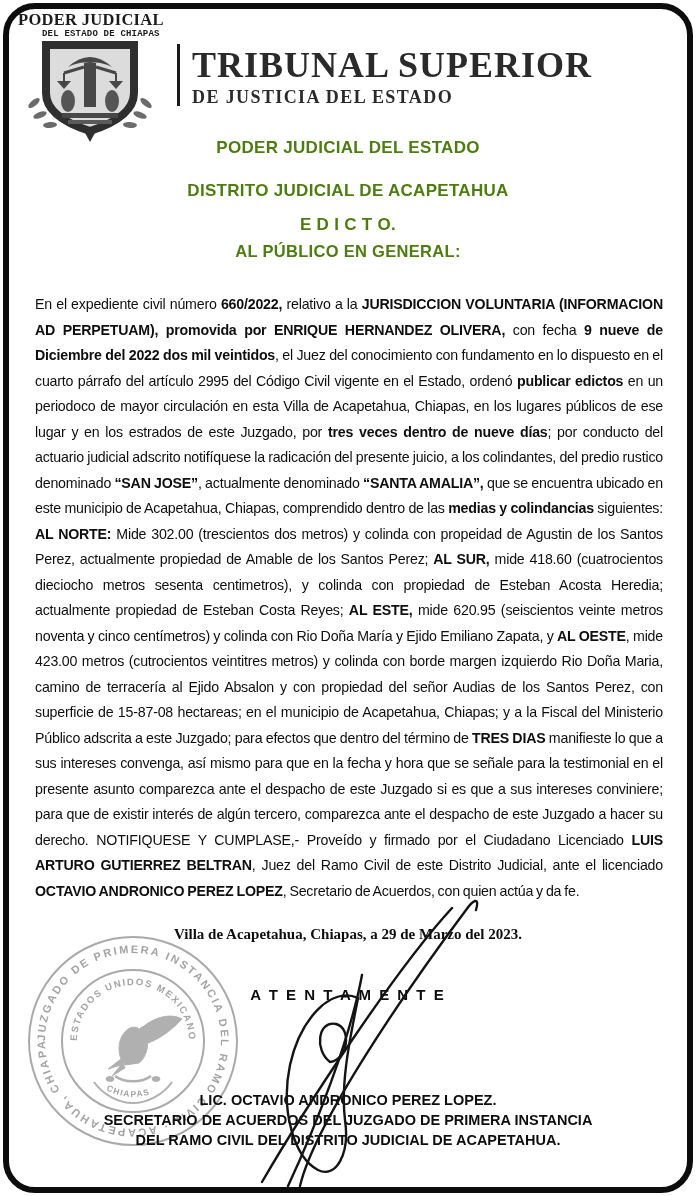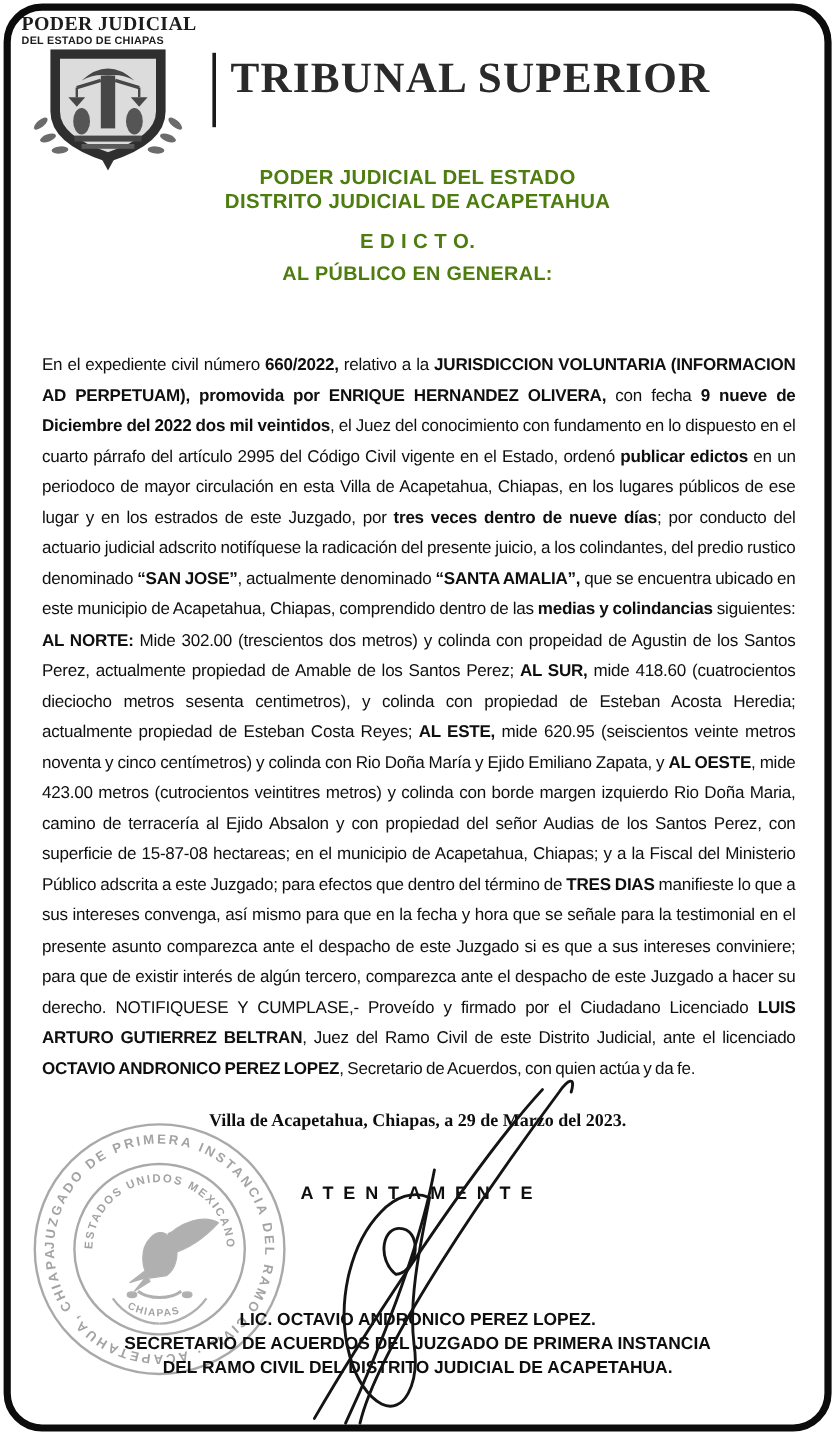--- a/index.html
+++ b/index.html
@@ -3,31 +3,31 @@
 <meta charset="utf-8">
 <style>
   html,body{margin:0;padding:0;background:#fff;}
   .page{position:relative;width:696px;height:1196px;background:#ffffff;overflow:hidden;
         font-family:"Liberation Sans",sans-serif;color:#101010;}
   .frame{position:absolute;inset:3px;border:6px solid #0c0c0c;border-radius:32px;pointer-events:none;}
 
   
   .logo{position:absolute;left:18px;top:10px;width:160px;}
   .logo-title{font-family:"Liberation Serif",serif;font-weight:700;font-size:16.5px;color:#1c1c1c;letter-spacing:.3px;}
-  .logo-sub{font-family:Liberation Sans, sans-serif;font-weight:700;font-size:9px;color:#1c1c1c;letter-spacing:.2px;margin-top:-1px;}
+  .logo-sub{font-family:Liberation Mono, monospace;font-weight:700;font-size:9px;color:#1c1c1c;letter-spacing:.2px;margin-top:-1px;margin-left:24px;}
   .shield{display:block;margin:2px 0 0 2px;}
   .divider{position:absolute;left:177px;top:44px;width:3px;height:62px;background:#1a1a1a;}
   .inst{position:absolute;left:192px;top:44px;font-family:"Liberation Serif",serif;color:#2a2a2a;}
   .inst1{font-size:36px;font-weight:600;letter-spacing:1px;}
   .inst2{font-size:18px;font-weight:600;letter-spacing:1.4px;margin-top:1px;}
 
   
   .titles{position:absolute;left:0;right:0;top:138px;text-align:center;font-weight:700;color:#4d7c0f;}
   .t1,.t2,.t3,.t4{font-size:17px;letter-spacing:.3px;}
-  .t2{}
+  .t2{margin-top:23px;}
   .t3{margin-top:14px;}
   .t4{margin-top:7px;font-size:16.5px;}
 
   
   .body-text{position:absolute;left:35px;width:628px;top:292px;text-align:justify;
              font-size:14.2px;line-height:25.5px;letter-spacing:-0.2px;word-spacing:-0.8px;
              color:#0f0f0f;max-height:660px;overflow:hidden;}
   .body-text .b{font-weight:700;}
 
   
@@ -74,20 +74,21 @@
 
       <rect x="42" y="72" width="56" height="5" fill="#474747"></rect>
       <rect x="48" y="79" width="44" height="4" fill="#5a5a5a"></rect>
     </svg>
   </div>
 
   <div class="divider"></div>
 
   <div class="inst">
     <div class="inst1">TRIBUNAL SUPERIOR</div>
+    <div class="inst2">DE JUSTICIA DEL ESTADO</div>
   </div>
 
   <div class="titles">
     <div class="t1">PODER JUDICIAL DEL ESTADO</div>
     <div class="t2">DISTRITO JUDICIAL DE ACAPETAHUA</div>
     <div class="t3">E D I C T O.</div>
     <div class="t4">AL PÚBLICO EN GENERAL:</div>
   </div>
 
   <div class="body-text"><span>En el expediente civil número </span><span class="b">660/2022,</span><span> relativo a la </span><span class="b">JURISDICCION VOLUNTARIA (INFORMACION AD PERPETUAM), promovida por ENRIQUE HERNANDEZ OLIVERA,</span><span> con fecha </span><span class="b">9 nueve de Diciembre del 2022 dos mil veintidos</span><span>, el Juez del conocimiento con fundamento en lo dispuesto en el cuarto párrafo del artículo 2995 del Código Civil vigente en el Estado, ordenó </span><span class="b">publicar edictos</span><span> en un periodoco de mayor circulación en esta Villa de Acapetahua, Chiapas, en los lugares públicos de ese lugar y en los estrados de este Juzgado, por </span><span class="b">tres veces dentro de nueve días</span><span>; por conducto del actuario judicial adscrito notifíquese la radicación del presente juicio, a los colindantes, del predio rustico denominado </span><span class="b">“SAN JOSE”</span><span>, actualmente denominado </span><span class="b">“SANTA AMALIA”,</span><span> que se encuentra ubicado en este municipio de Acapetahua, Chiapas, comprendido dentro de las </span><span class="b">medias y colindancias</span><span> siguientes: </span><span class="b">AL NORTE:</span><span> Mide 302.00 (trescientos dos metros) y colinda con propeidad de Agustin de los Santos Perez, actualmente propiedad de Amable de los Santos Perez; </span><span class="b">AL SUR,</span><span> mide 418.60 (cuatrocientos dieciocho metros sesenta centimetros), y colinda con propiedad de Esteban Acosta Heredia; actualmente propiedad de Esteban Costa Reyes; </span><span class="b">AL ESTE,</span><span> mide 620.95 (seiscientos veinte metros noventa y cinco centímetros) y colinda con Rio Doña María y Ejido Emiliano Zapata, y </span><span class="b">AL OESTE</span><span>, mide 423.00 metros (cutrocientos veintitres metros) y colinda con borde margen izquierdo Rio Doña Maria, camino de terracería al Ejido Absalon y con propiedad del señor Audias de los Santos Perez, con superficie de 15-87-08 hectareas; en el municipio de Acapetahua, Chiapas; y a la Fiscal del Ministerio Público adscrita a este Juzgado; para efectos que dentro del término de </span><span class="b">TRES DIAS</span><span> manifieste lo que a sus intereses convenga, así mismo para que en la fecha y hora que se señale para la testimonial en el presente asunto comparezca ante el despacho de este Juzgado si es que a sus intereses conviniere; para que de existir interés de algún tercero, comparezca ante el despacho de este Juzgado a hacer su derecho. NOTIFIQUESE Y CUMPLASE,- Proveído y firmado por el Ciudadano Licenciado </span><span class="b">LUIS ARTURO GUTIERREZ BELTRAN</span><span>, Juez del Ramo Civil de este Distrito Judicial, ante el licenciado </span><span class="b">OCTAVIO ANDRONICO PEREZ LOPEZ</span><span>, Secretario de Acuerdos, con quien actúa y da fe.</span></div>

